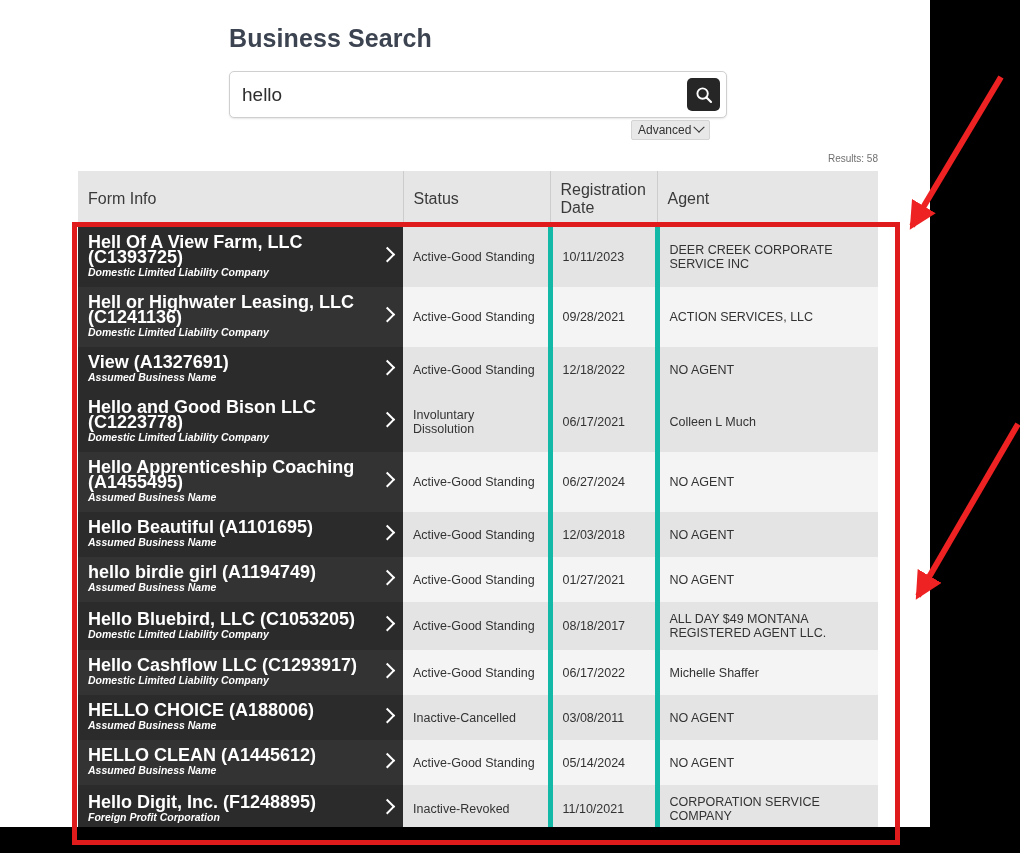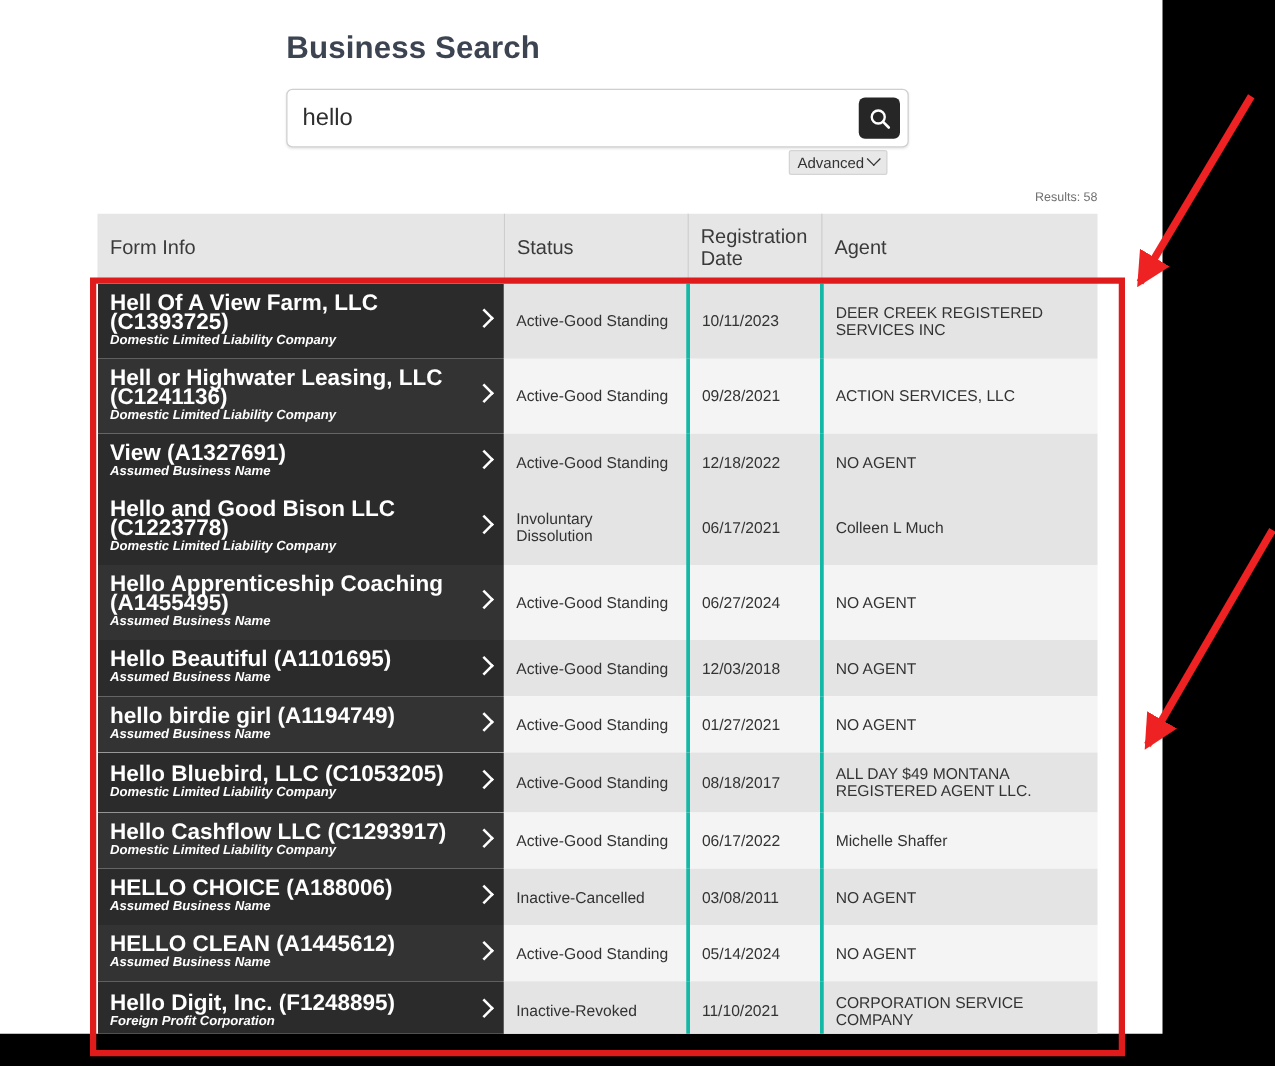--- a/index.html
+++ b/index.html
@@ -152,21 +152,21 @@
 
   .col-form { width: 325px; }
   .col-status { width: 147px; }
   .col-date { width: 107px; }
   .col-agent { width: 221px; }
 
   .table td {
     padding: 10px 10px;
     vertical-align: middle;
     box-sizing: border-box;
-    border-right: 3px solid #14b8a6;
+    border-right: 5px solid #14b8a6;
     color: #333333;
     font-size: 12.5px;
     line-height: 14px;
   }
   .table td:last-child { border-right: 0; }
 
   
   td.form-cell {
     position: relative;
     border-right: 0;
@@ -266,21 +266,21 @@
     </thead>
     <tbody id="tbody">
         <tr class="row-odd">
           <td class="form-cell">
             <span class="biz-name">Hell Of A View Farm, LLC (C1393725)</span>
             <span class="biz-type">Domestic Limited Liability Company</span>
             <span class="row-chevron"></span>
           </td>
           <td>Active-Good Standing</td>
           <td>10/11/2023</td>
-          <td>DEER CREEK REGISTERED SERVICES INC</td>
+          <td>DEER CREEK CORPORATE SERVICE INC</td>
         </tr>
         <tr class="row-even">
           <td class="form-cell">
             <span class="biz-name">Hell or Highwater Leasing, LLC (C1241136)</span>
             <span class="biz-type">Domestic Limited Liability Company</span>
             <span class="row-chevron"></span>
           </td>
           <td>Active-Good Standing</td>
           <td>09/28/2021</td>
           <td>ACTION SERVICES, LLC</td>

